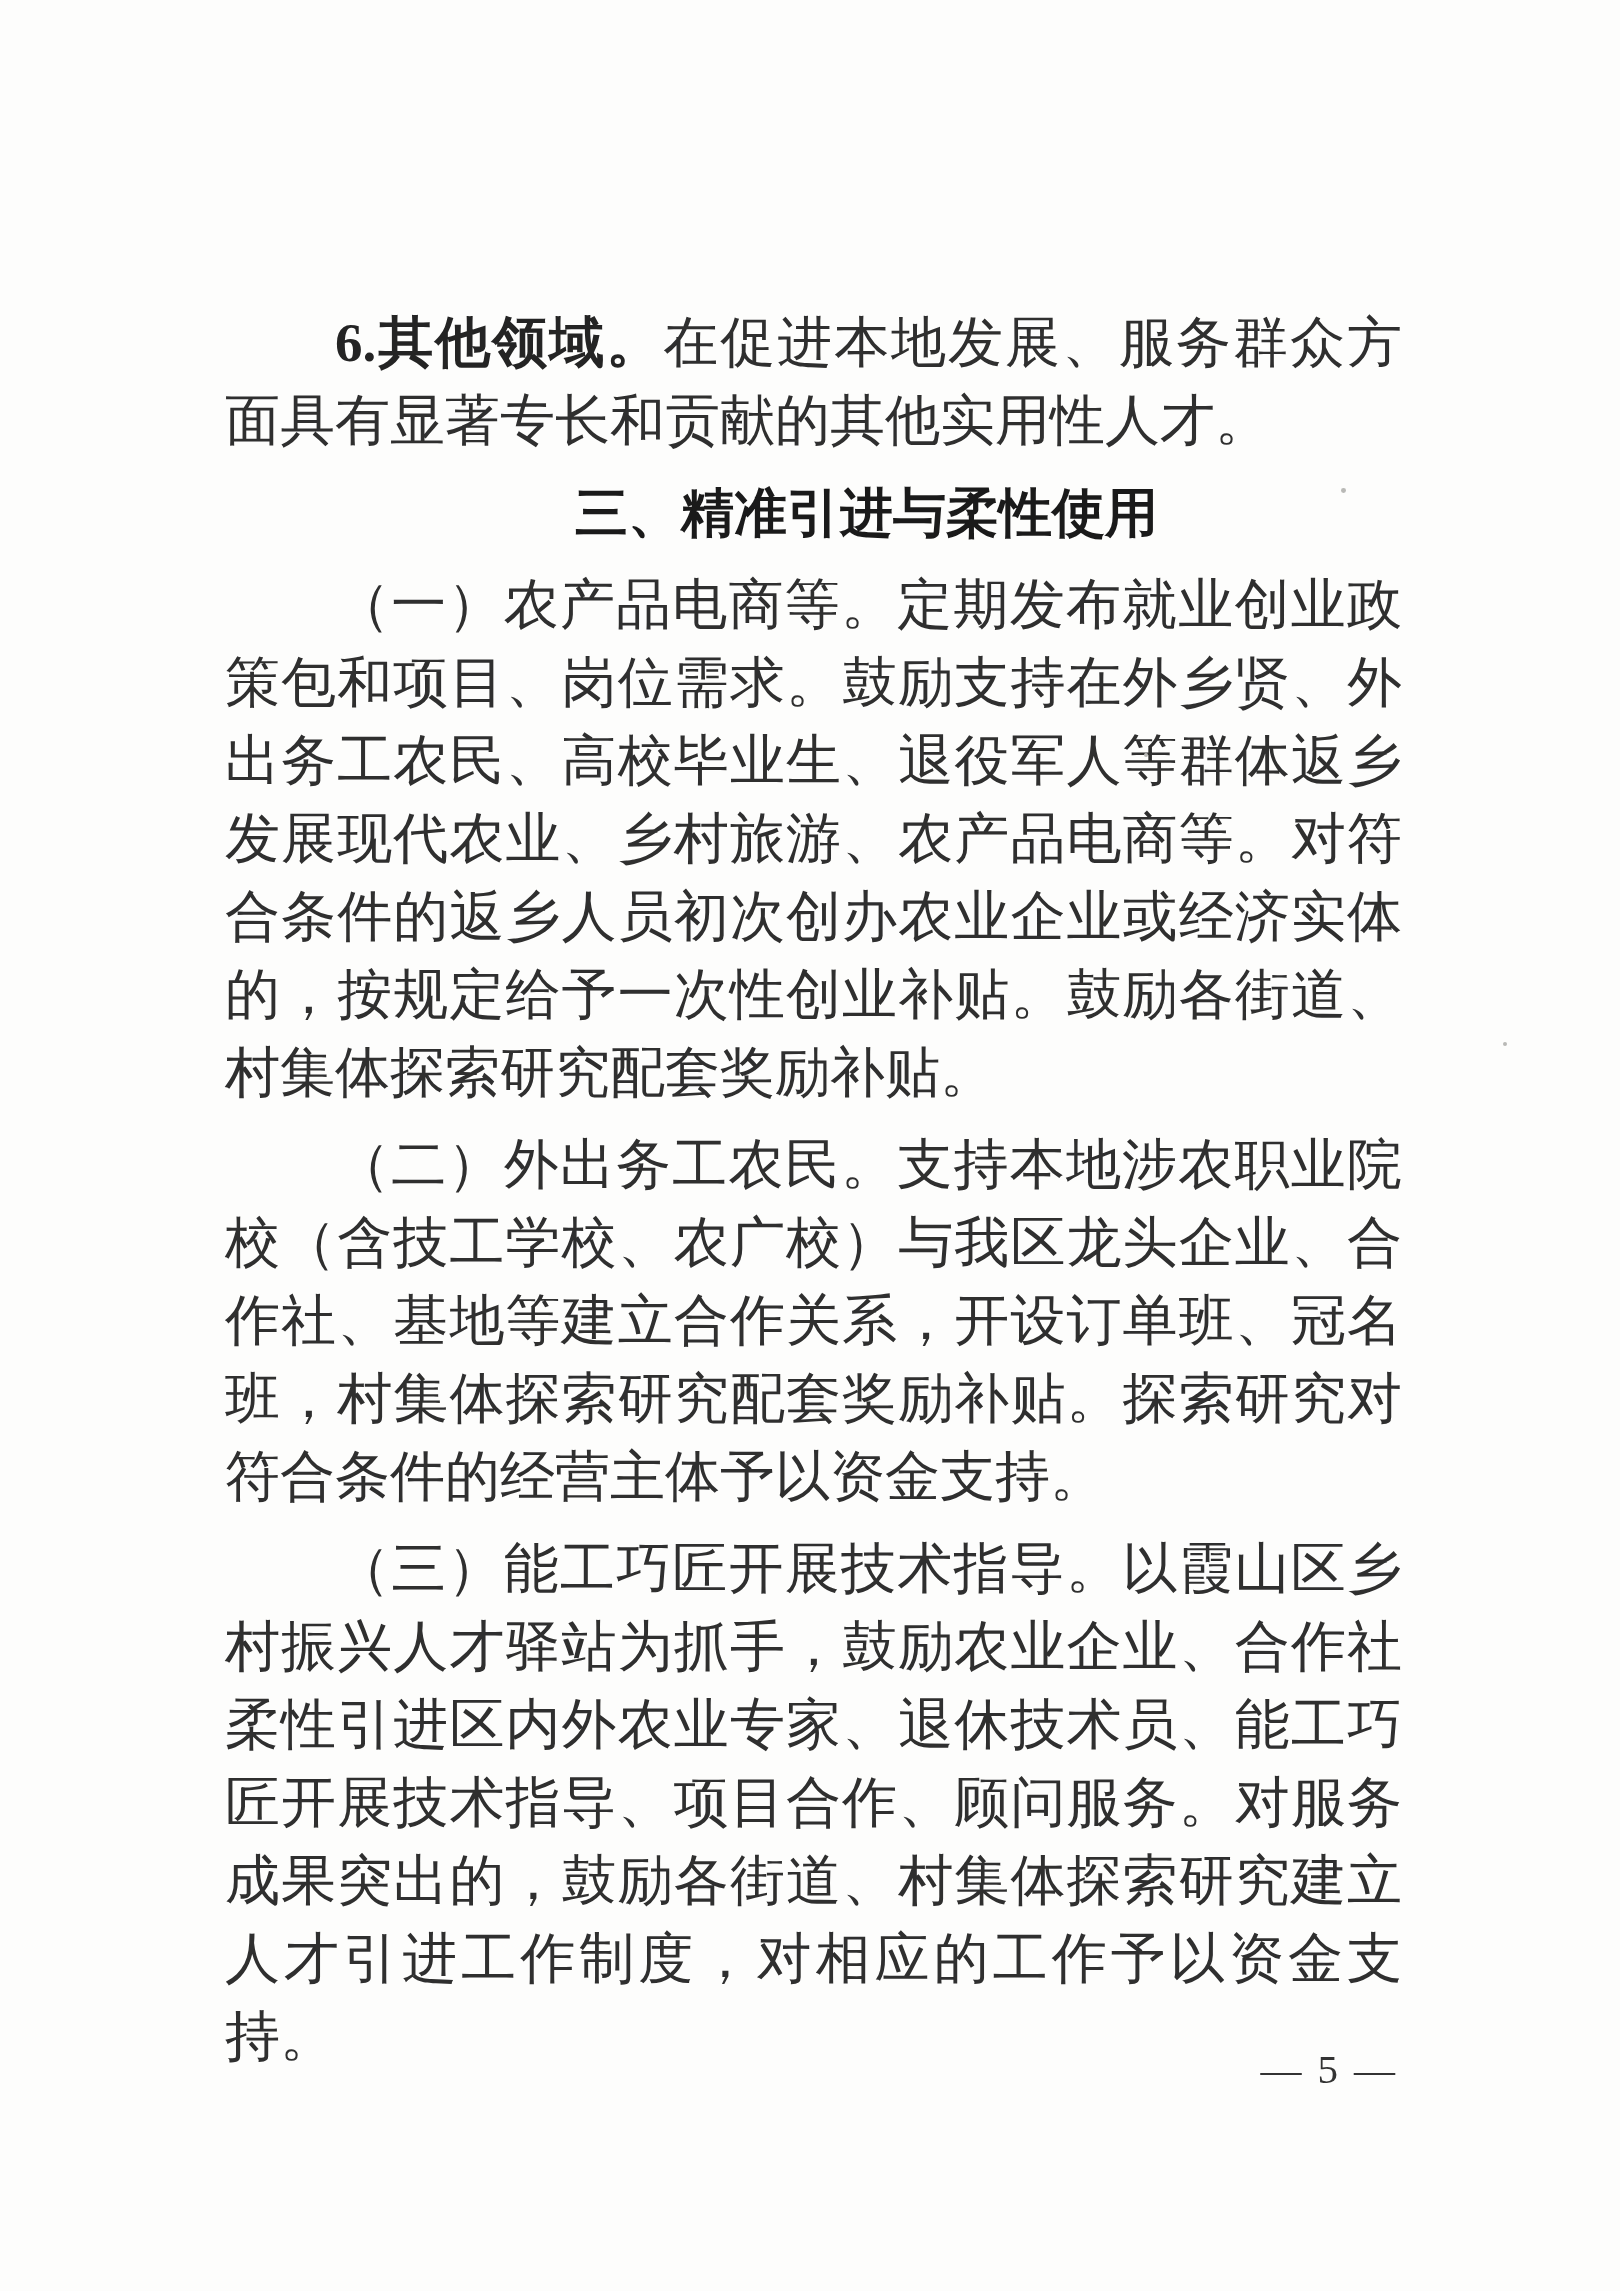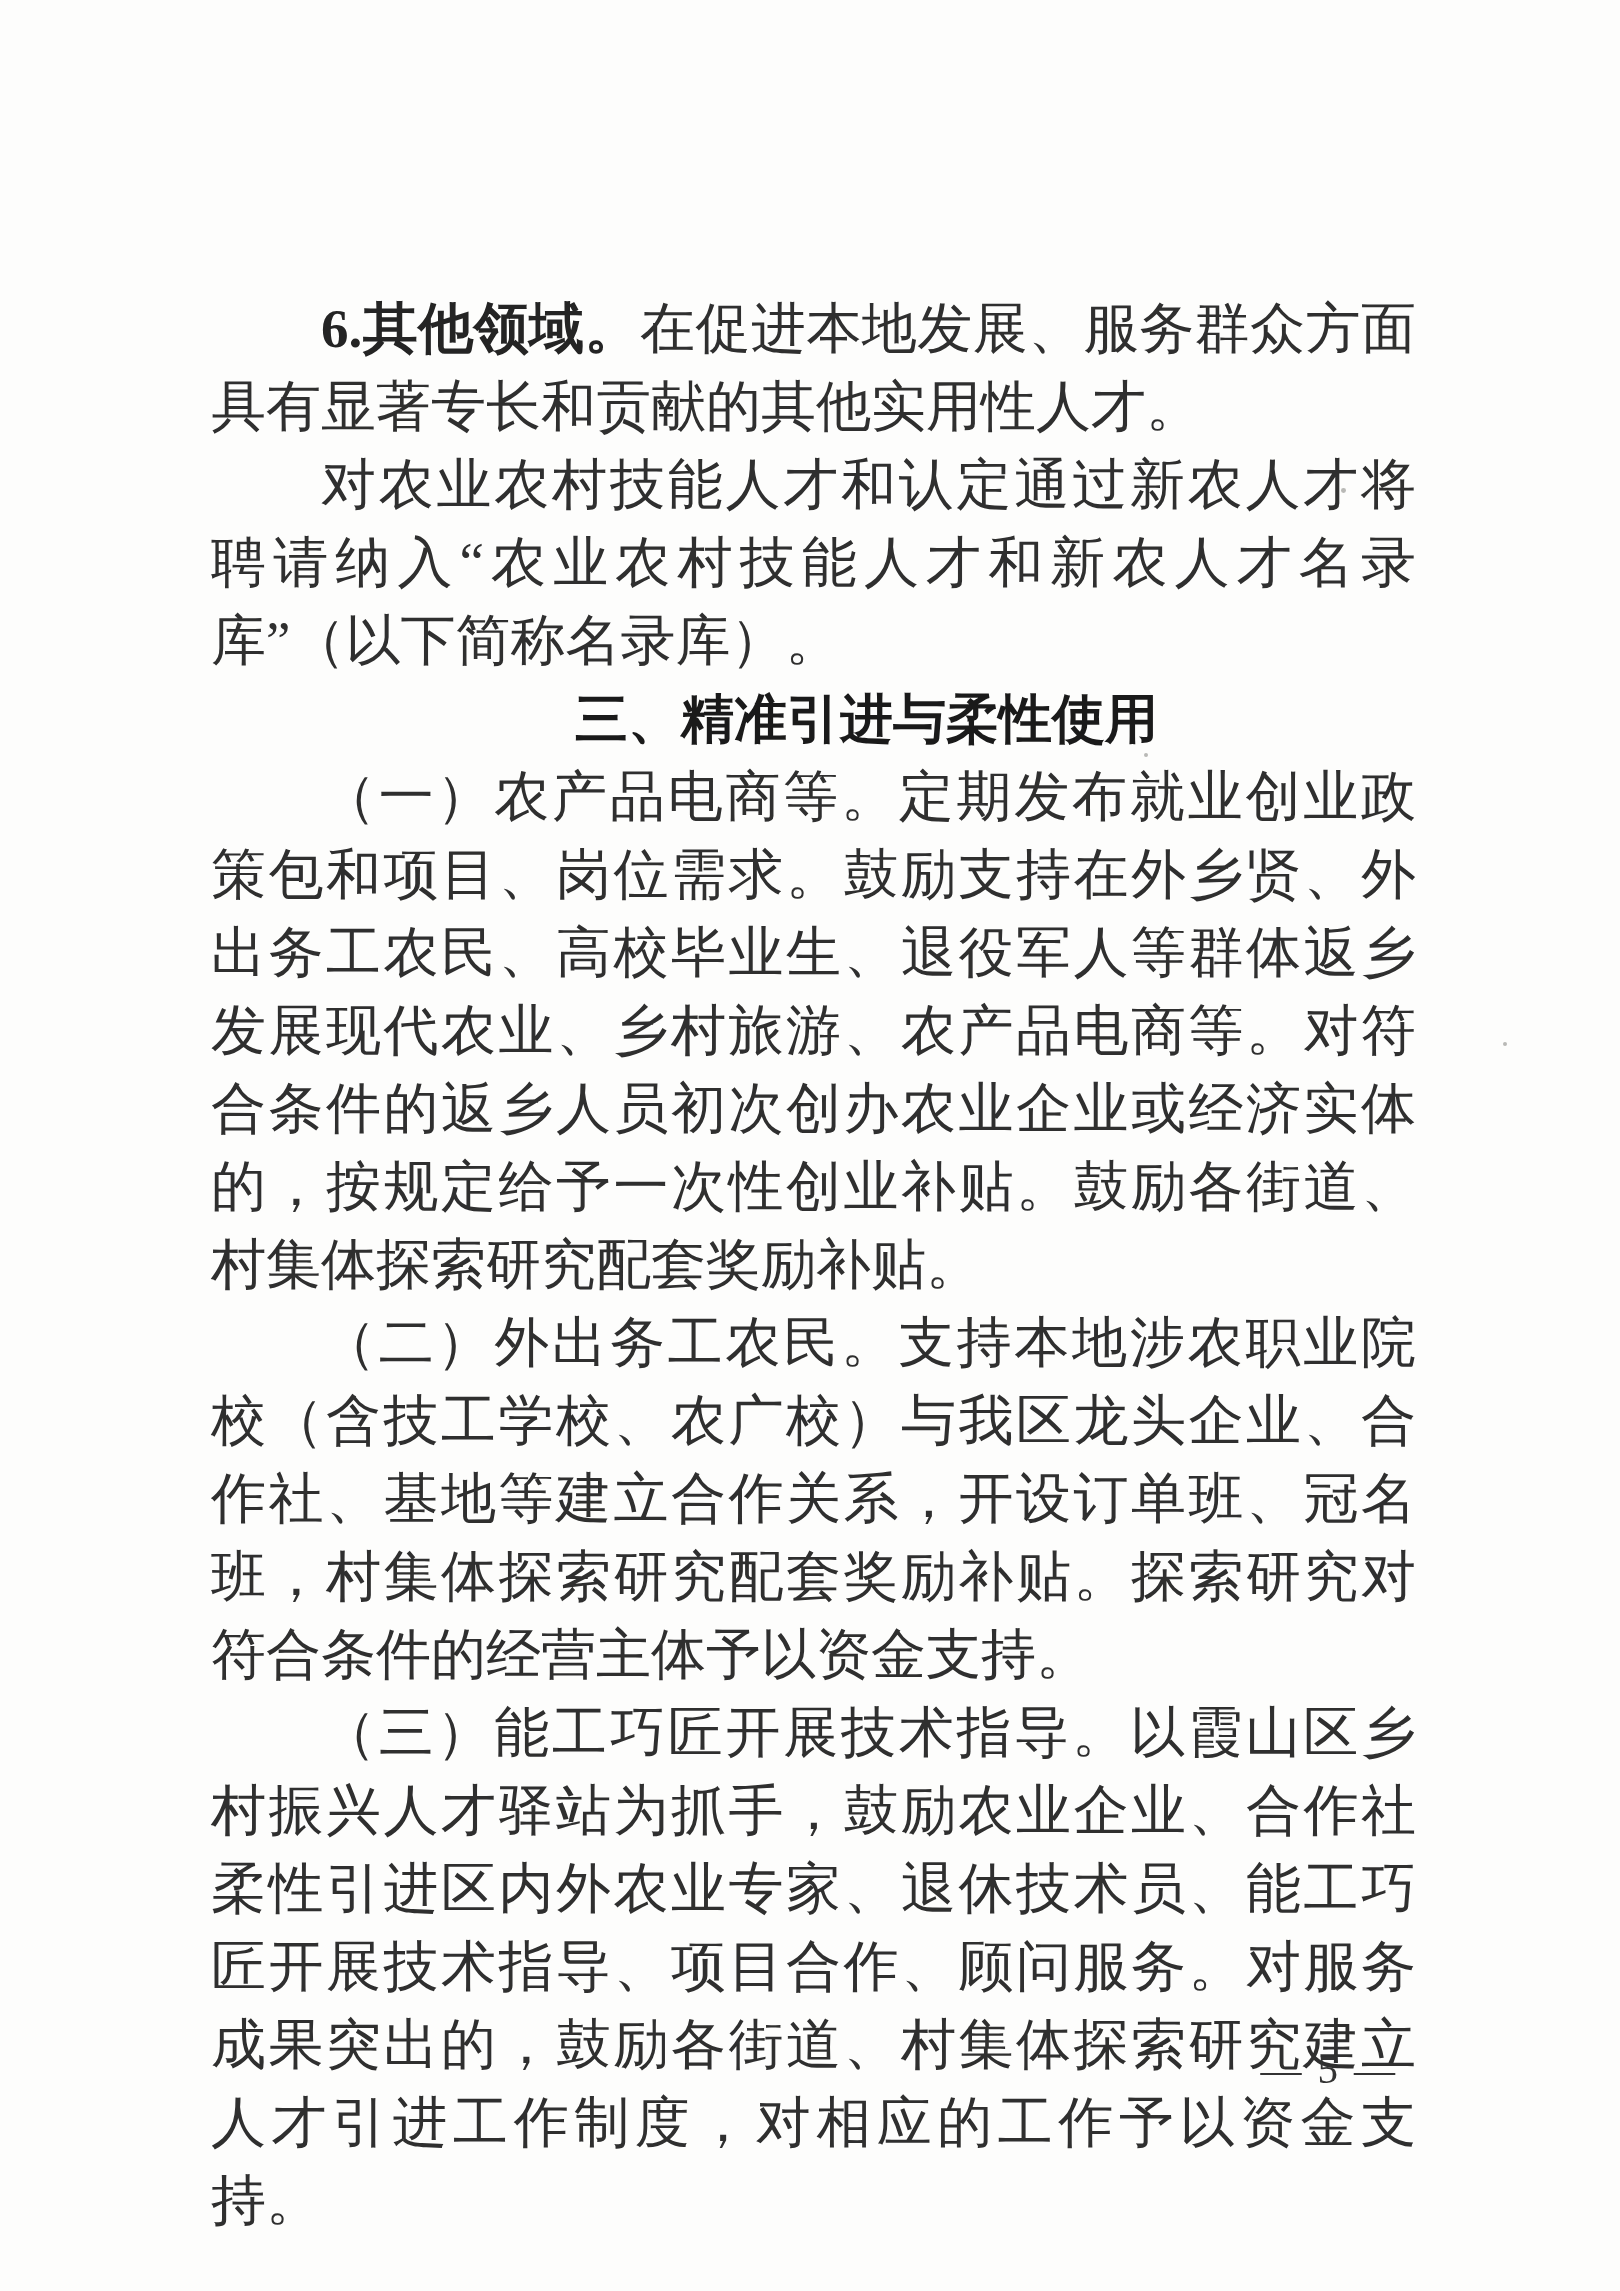--- a/index.html
+++ b/index.html
@@ -16,21 +16,21 @@
     box-sizing: border-box;
     padding: 290px 204px 0 211px;
     background: #fdfdfc;
     color: #2f2f2f;
     font-family: "Liberation Serif", "DejaVu Serif", serif;
     font-size: 55px;
     line-height: 78px;
     text-align: justify;
   }
   .para {
-    margin: 0;
+    margin: 14px;
     text-indent: 2em;
   }
   .lead-bold {
     font-weight: bold;
     color: #242424;
   }
   .lead-plain {
     font-weight: normal;
   }
   .heading {
@@ -63,21 +63,20 @@
   .speck-3 { left: 1144px; top: 753px;  width: 3.9px; height: 3.9px; }
 </style>
 </head>
 <body>
 
 <div class="page">
 
   <p class="para"><span class="lead-bold">6.其他领域。</span><span>在促进本地发展、服务群众方面具有显著专长和贡献的其他实用性人才。</span></p>
 
 
-  <p class="para"><span>对农业农村技能人才和认定通过新农人才将聘请纳入“农业农村技能人才和新农人才名录库”（以下简称名录库）。</span></p>
 
   <h2 class="heading">三、精准引进与柔性使用</h2>
 
   <p class="para"><span class="lead-plain">（一）农产品电商等。</span><span>定期发布就业创业政策包和项目、岗位需求。鼓励支持在外乡贤、外出务工农民、高校毕业生、退役军人等群体返乡发展现代农业、乡村旅游、农产品电商等。对符合条件的返乡人员初次创办农业企业或经济实体的，按规定给予一次性创业补贴。鼓励各街道、村集体探索研究配套奖励补贴。</span></p>
 
   <p class="para"><span class="lead-plain">（二）外出务工农民。</span><span>支持本地涉农职业院校（含技工学校、农广校）与我区龙头企业、合作社、基地等建立合作关系，开设订单班、冠名班，村集体探索研究配套奖励补贴。探索研究对符合条件的经营主体予以资金支持。</span></p>
 
   <p class="para"><span class="lead-plain">（三）能工巧匠开展技术指导。</span><span>以霞山区乡村振兴人才驿站为抓手，鼓励农业企业、合作社柔性引进区内外农业专家、退休技术员、能工巧匠开展技术指导、项目合作、顾问服务。对服务成果突出的，鼓励各街道、村集体探索研究建立人才引进工作制度，对相应的工作予以资金支持。</span></p>
 
   <div class="page-number">— 5 —</div>

